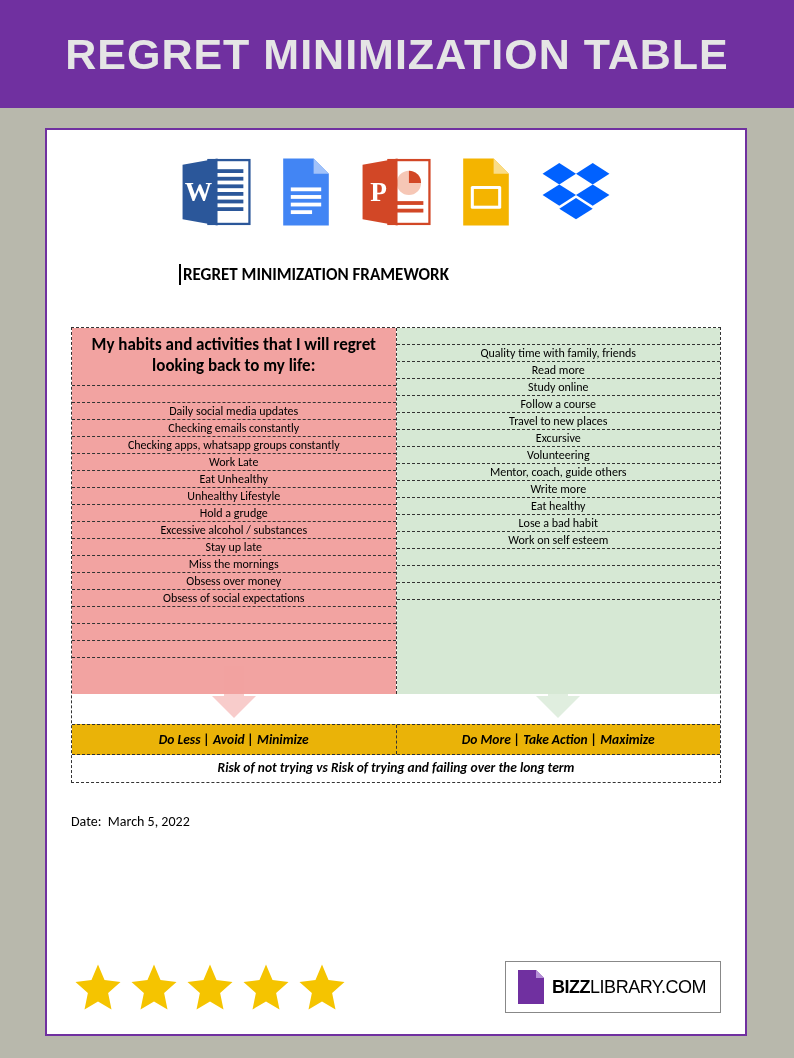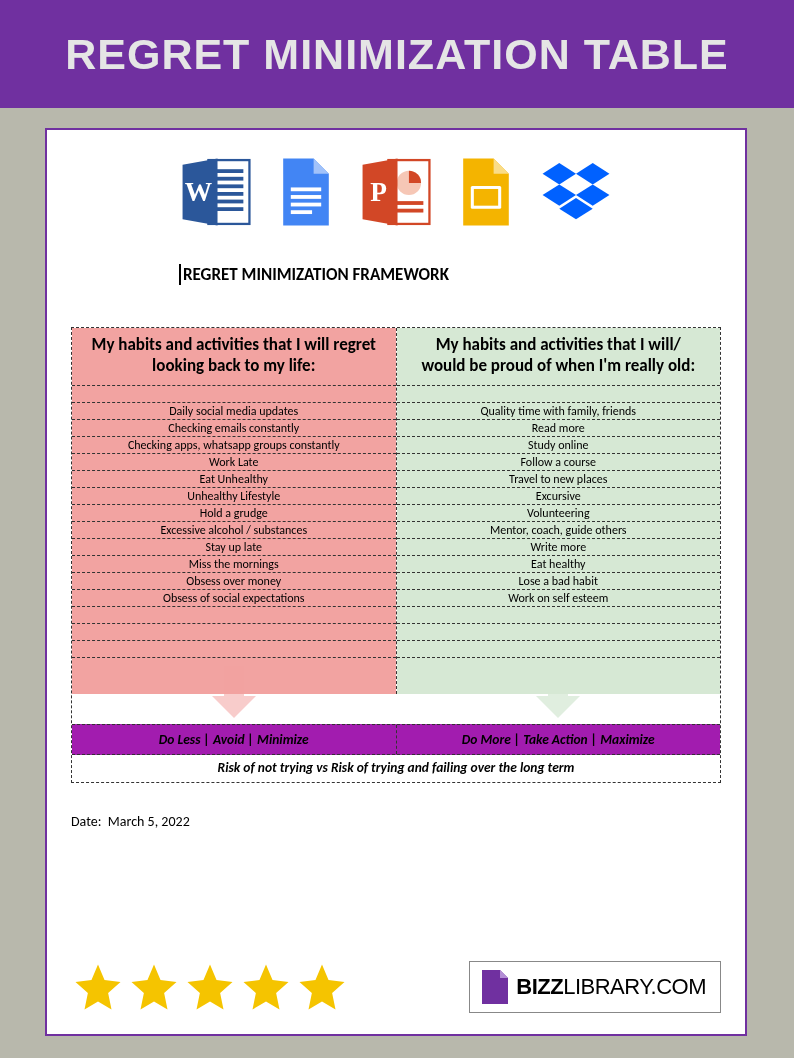--- a/index.html
+++ b/index.html
@@ -93,21 +93,21 @@
   .arrow-down {
     position: absolute;
     bottom: -28px;
     left: 50%;
     transform: translateX(-50%);
   }
   .actions-row {
     display: flex;
     border-top: 1px dashed #333;
     border-bottom: 1px dashed #333;
-    background: #a21caf;
+    background: #eab308;
   }
   .actions-cell {
     flex: 1;
     text-align: center;
     font-style: italic;
     font-weight: 700;
     font-size: 13.5px;
     padding: 6px 0;
   }
   .actions-cell + .actions-cell { border-left: 1px dashed #333; }
@@ -138,21 +138,21 @@
   .brand {
     display: flex;
     align-items: center;
     gap: 6px;
     border: 1px solid #888;
     padding: 6px 14px 6px 10px;
   }
   .brand-text {
     font-family: Arial, sans-serif;
     font-weight: 800;
-    font-size: 22px;
+    font-size: 18px;
     letter-spacing: -0.5px;
   }
   .brand-text .thin { font-weight: 400; }
 </style>
 </head>
 <body>
 
 <div class="header-bar">
   <h1>REGRET MINIMIZATION TABLE</h1>
 </div>
@@ -235,21 +235,20 @@
             <div class="row"></div>
           <svg class="arrow-down" width="60" height="60" viewBox="0 0 60 60">
               <g fill="#f2a3a1" fill-opacity="0.55">
                 <rect x="20" y="4" width="20" height="30"></rect>
                 <polygon points="8,34 52,34 30,56"></polygon>
               </g>
             </svg>
         </div>
       </div>
       <div class="col col-proud">
-        <div class="col-header">My habits and activities that I will/ would be proud of when I'm really old:</div>
         <div class="col-body">
           <div class="row"></div>
           <div class="row">Quality time with family, friends</div>
           <div class="row">Read more</div>
           <div class="row">Study online</div>
           <div class="row">Follow a course</div>
           <div class="row">Travel to new places</div>
           <div class="row">Excursive</div>
           <div class="row">Volunteering</div>
           <div class="row">Mentor, coach, guide others</div>

